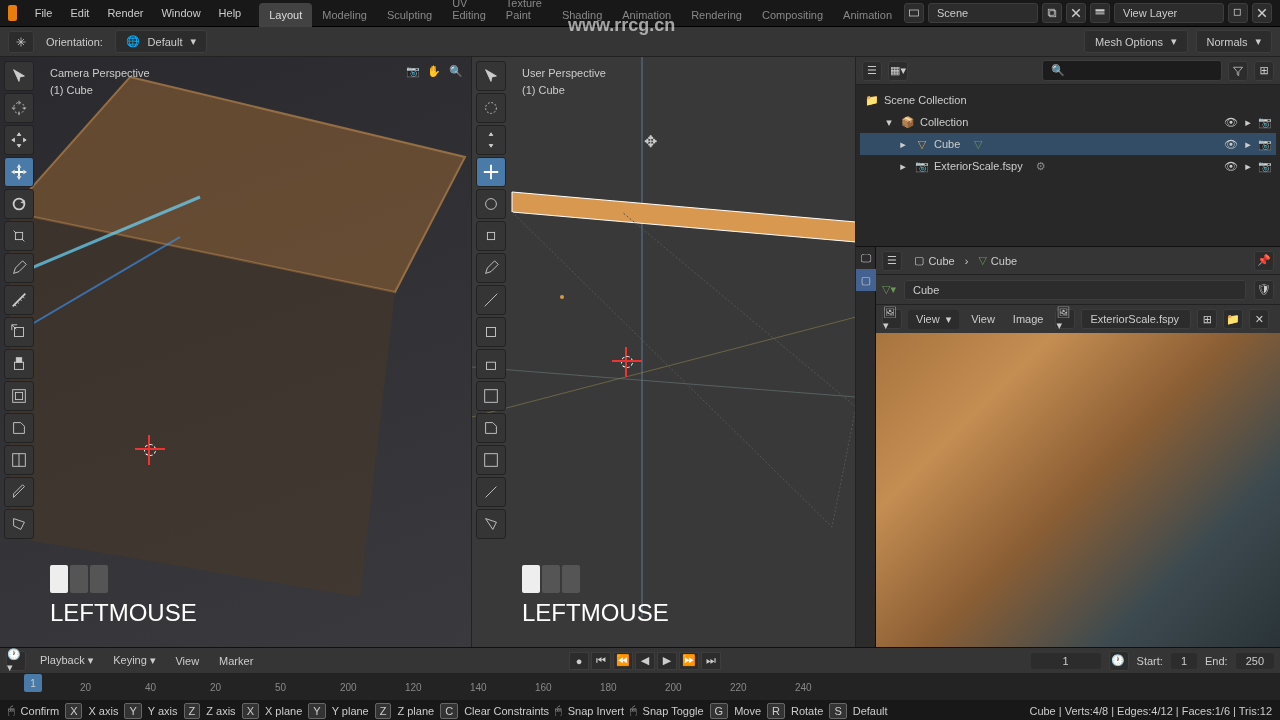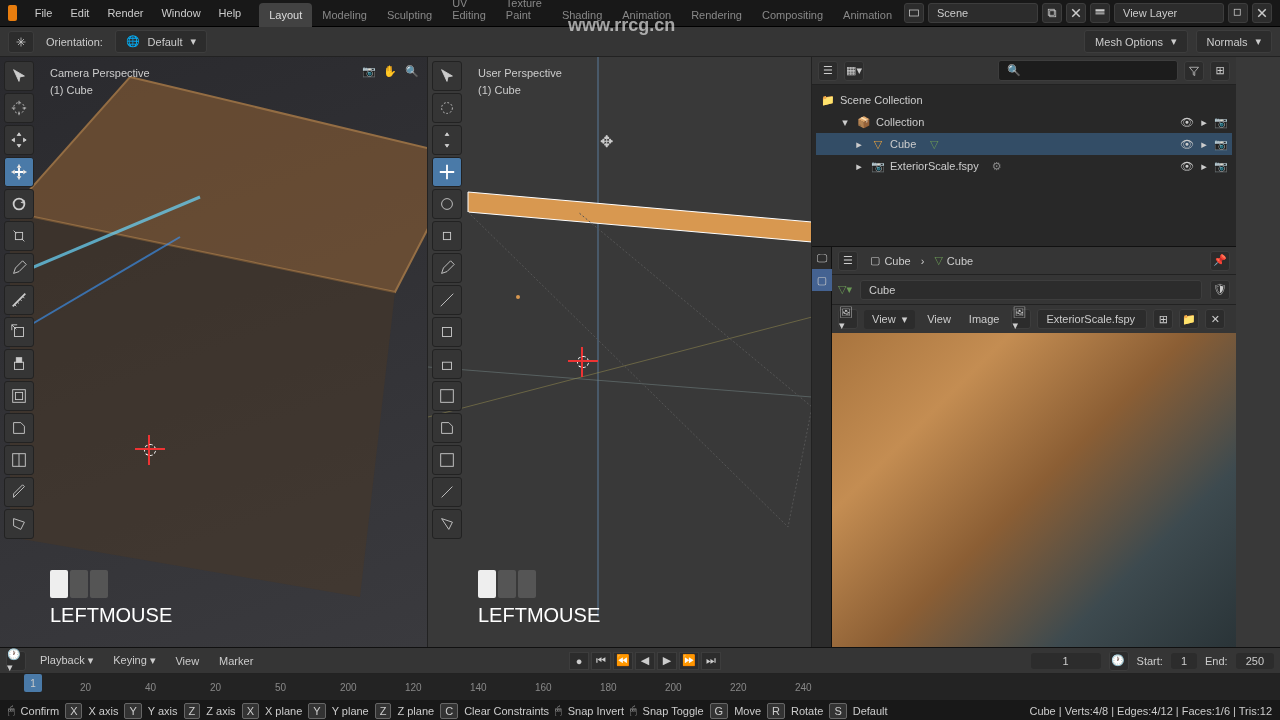--- a/index.html
+++ b/index.html
@@ -16,30 +16,30 @@
 .icon-btn svg{width:12px;height:12px;fill:#ccc}
 .toolbar{height:30px;background:#353535;display:flex;align-items:center;padding:0 8px;gap:12px;border-bottom:1px solid #222}
 .dropdown{background:#2c2c2c;border:1px solid #3d3d3d;padding:4px 10px;border-radius:3px;display:flex;align-items:center;gap:8px;cursor:pointer}
 .header-bar{height:28px;background:#353535;display:flex;align-items:center;padding:0 6px;gap:6px;border-bottom:1px solid #222}
 .mode-dd{background:#2c2c2c;padding:3px 8px;border-radius:3px;display:flex;align-items:center;gap:6px}
 .sel-btn{width:22px;height:22px;background:#2c2c2c;border:1px solid #3d3d3d;border-radius:3px;display:flex;align-items:center;justify-content:center;cursor:pointer}
 .sel-btn.active{background:#4a7aa8}
 .hmenu{padding:4px 6px;cursor:pointer}
 .main-area{display:flex;height:590px}
 .viewport{position:relative;background:#3c3c3c;overflow:hidden}
-.vp-left{width:428px;border-right:1px solid #222}
+.vp-left{width:472px;border-right:1px solid #222}
 .vp-right{width:384px;border-right:1px solid #222}
 .tool-col{position:absolute;left:4px;top:4px;display:flex;flex-direction:column;gap:2px;z-index:10}
 .tool-btn{width:30px;height:30px;background:#353535;border:1px solid #222;border-radius:3px;display:flex;align-items:center;justify-content:center;cursor:pointer}
 .tool-btn.active{background:#4a7aa8}
 .tool-btn svg{width:18px;height:18px;fill:#ccc;stroke:#ccc}
 .vp-label{position:absolute;left:50px;top:8px;color:#ddd;z-index:5;line-height:1.5}
 .gizmo-col{position:absolute;right:8px;top:8px;display:flex;gap:8px;z-index:10}
 .keycast{position:absolute;left:50px;bottom:20px;z-index:10}
-.keycast-text{font-size:20px;color:#fff;font-weight:500}
+.keycast-text{font-size:24px;color:#fff;font-weight:500}
 .mouse-ind{display:flex;gap:2px;margin-bottom:6px}
 .mouse-btn{width:18px;height:28px;background:#555;border-radius:2px}
 .mouse-btn.pressed{background:#eee}
 .right-panel{width:424px;display:flex;flex-direction:column}
 .outliner{height:190px;background:#282828;border-bottom:1px solid #111}
 .outliner-header{height:28px;background:#353535;display:flex;align-items:center;padding:0 6px;gap:6px;border-bottom:1px solid #222}
 .search-inp{background:#1c1c1c;border:1px solid #3d3d3d;padding:3px 8px;border-radius:3px;flex:1;max-width:180px;margin-left:auto}
 .tree{padding:4px}
 .tree-row{display:flex;align-items:center;padding:3px 4px;gap:4px;cursor:pointer}
 .tree-row.sel{background:#334d66}

